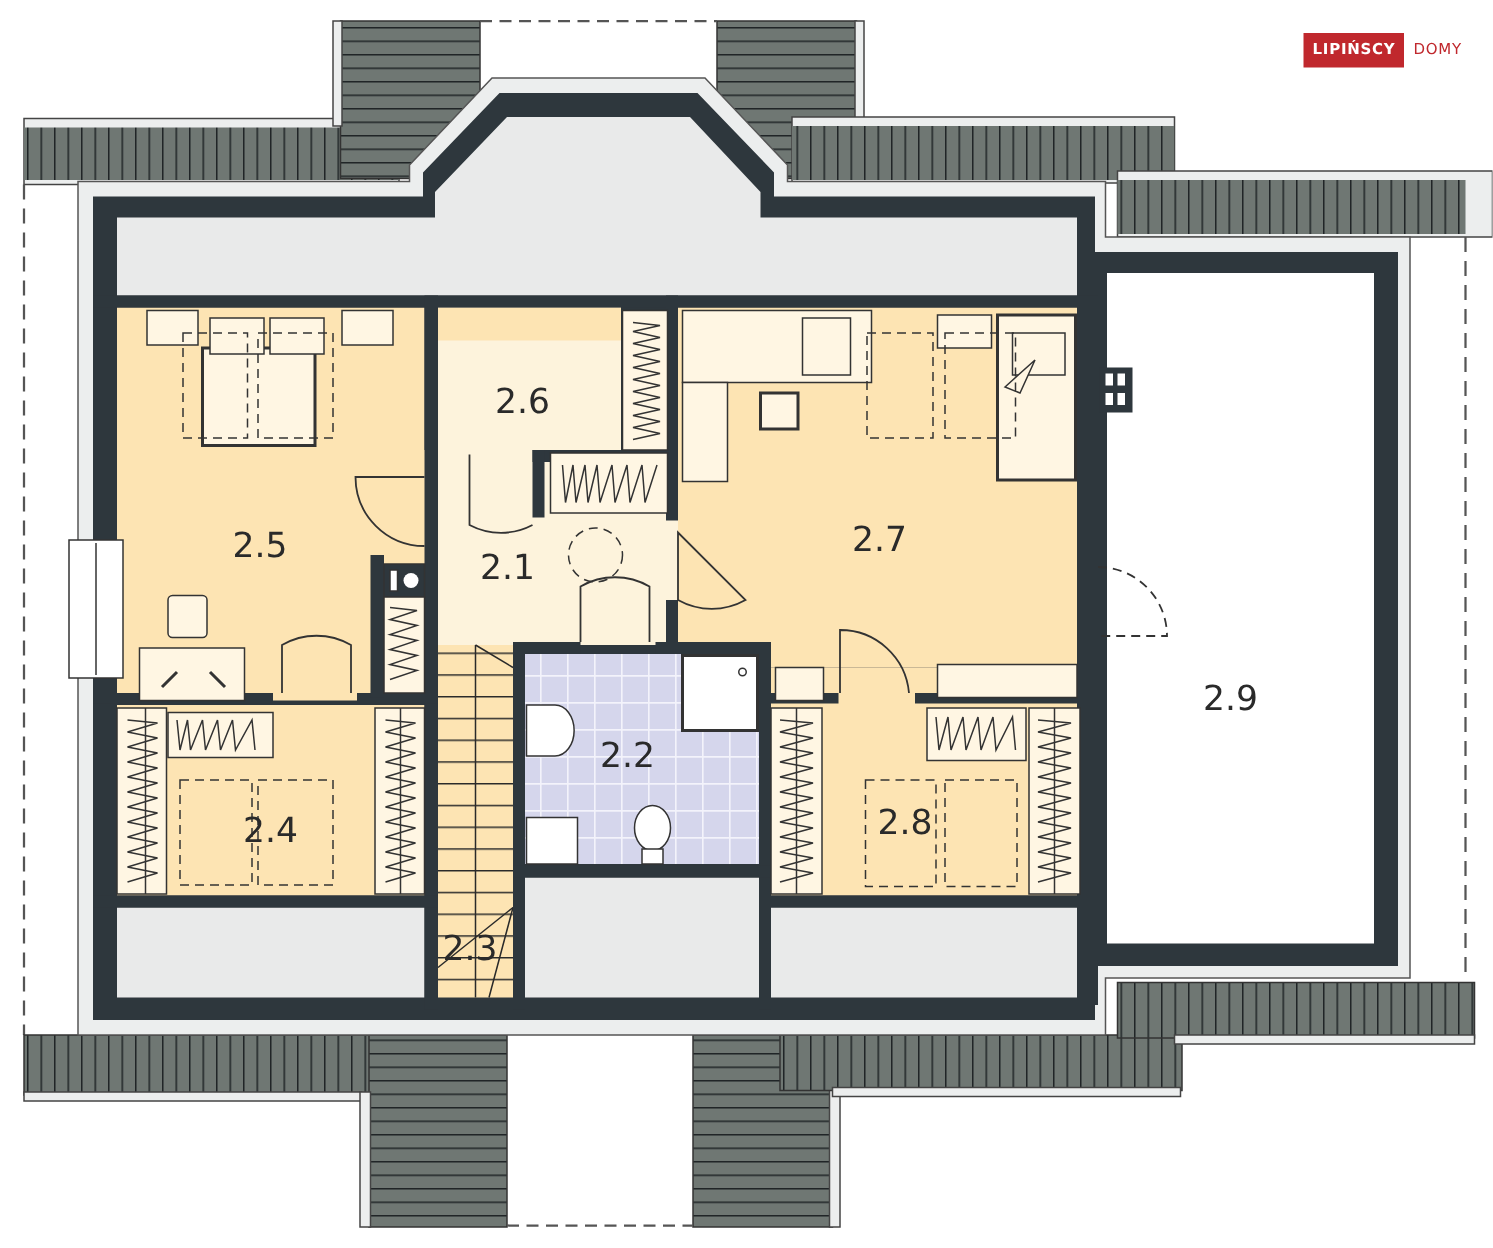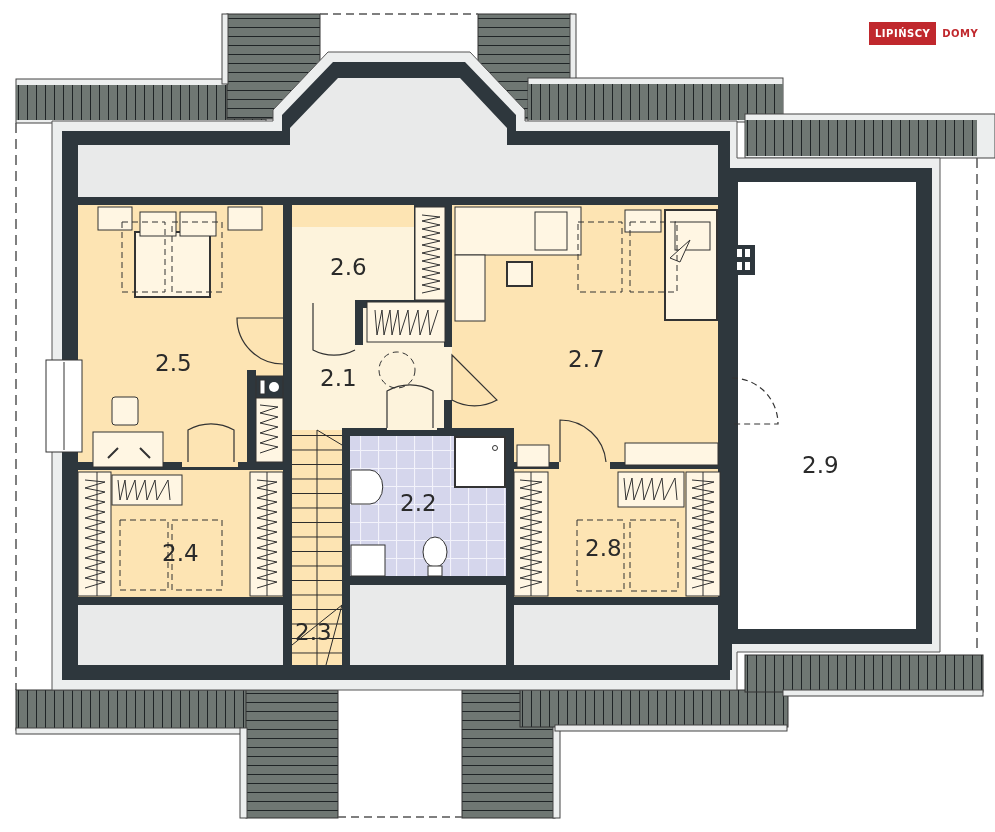--- a/index.html
+++ b/index.html
@@ -1,21 +1,21 @@
 <!DOCTYPE html>
 <html><head>
 <meta charset="utf-8">
 <style>
   html, body { margin: 0; padding: 0; background: #ffffff; }
   body { width: 995px; height: 832px; position: relative; overflow: hidden; font-family: "DejaVu Sans", sans-serif; }
   #plan { position: absolute; left: 0; top: 0; width: 995px; height: 832px; }
   .room-label { font-family: "DejaVu Sans", sans-serif; font-size: 23px; fill: #2a2a2a; }
   .logo { position: absolute; left: 869px; top: 22px; height: 23px; display: flex; align-items: stretch; font-family: "DejaVu Sans", sans-serif; font-weight: bold; font-size: 10px; letter-spacing: 0.5px; }
   .logo .brand { background: #c0282d; color: #fff; padding: 0 6px; display: flex; align-items: center; }
-  .logo .sub { color: #c0282d; padding: 0 6px; display: flex; align-items: center; font-weight: bold; }
+  .logo .sub { color: #c0282d; padding: 0 6px; display: flex; align-items: center; font-weight: normal; }
 </style>
 </head>
 <body>
 
 <svg id="plan" viewBox="0 0 995 832" xmlns="http://www.w3.org/2000/svg">
   <defs>
     <pattern id="roofV" width="9" height="10" patternUnits="userSpaceOnUse">
       <rect width="9" height="10" fill="#6f7773"></rect>
       <line x1="0.5" y1="0" x2="0.5" y2="10" stroke="#1f2426" stroke-width="1"></line>
     </pattern>

